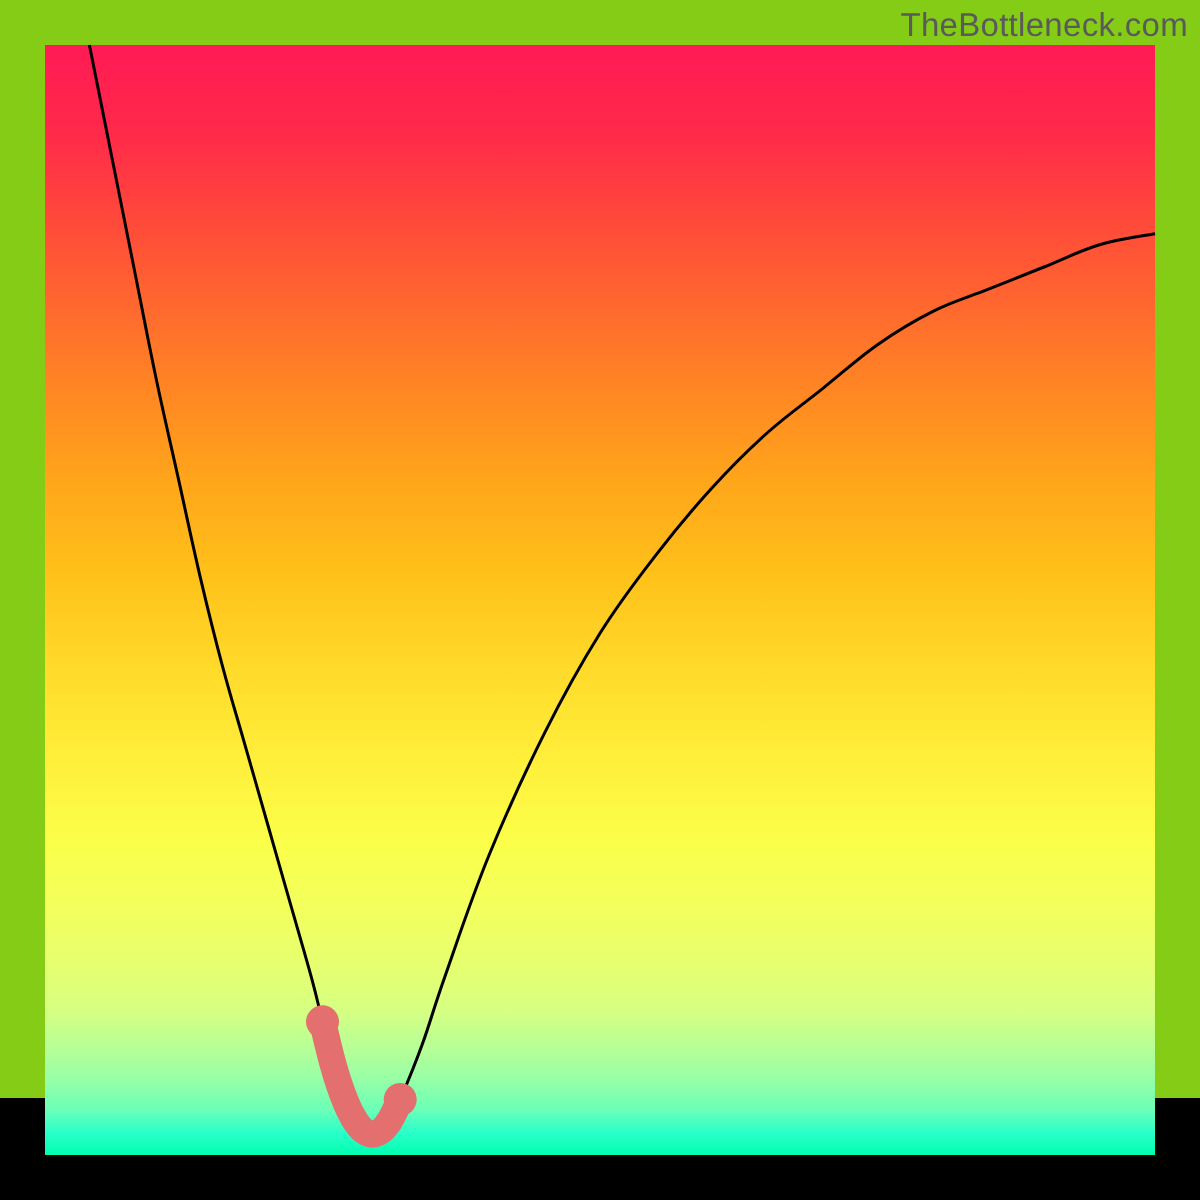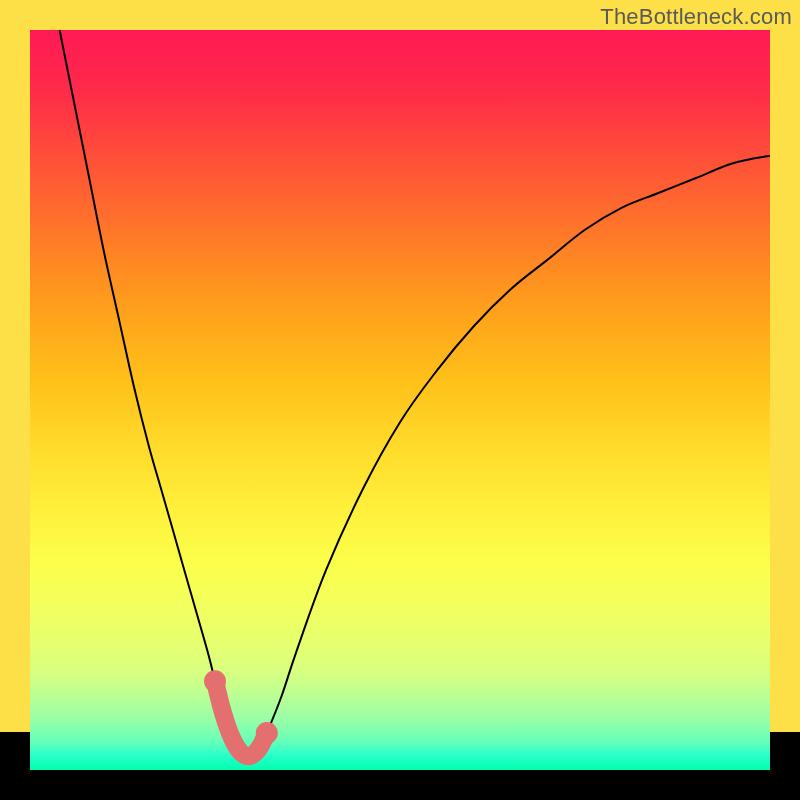--- a/index.html
+++ b/index.html
@@ -1,21 +1,21 @@
 <!DOCTYPE html>
 <html><head>
 <meta charset="utf-8">
 <style>
   * { margin: 0; padding: 0; box-sizing: border-box; }
   html, body { width: 800px; height: 800px; overflow: hidden; background: #000; }
   .frame {
     position: relative;
     width: 800px;
     height: 732px;
-    background: #fde047;
+    background: #84cc16;
   }
   .plot-area {
     position: absolute;
     left: 30px;
     top: 30px;
     width: 740px;
     height: 740px;
     background: linear-gradient(to bottom,
       #ff1a55 0%,
       #ff2a4a 8%,

